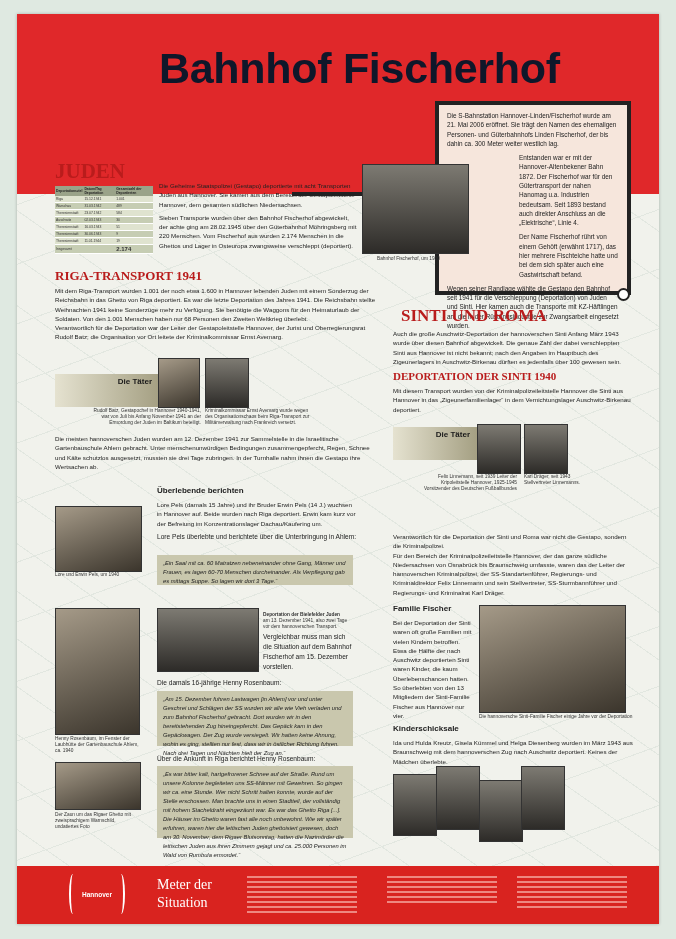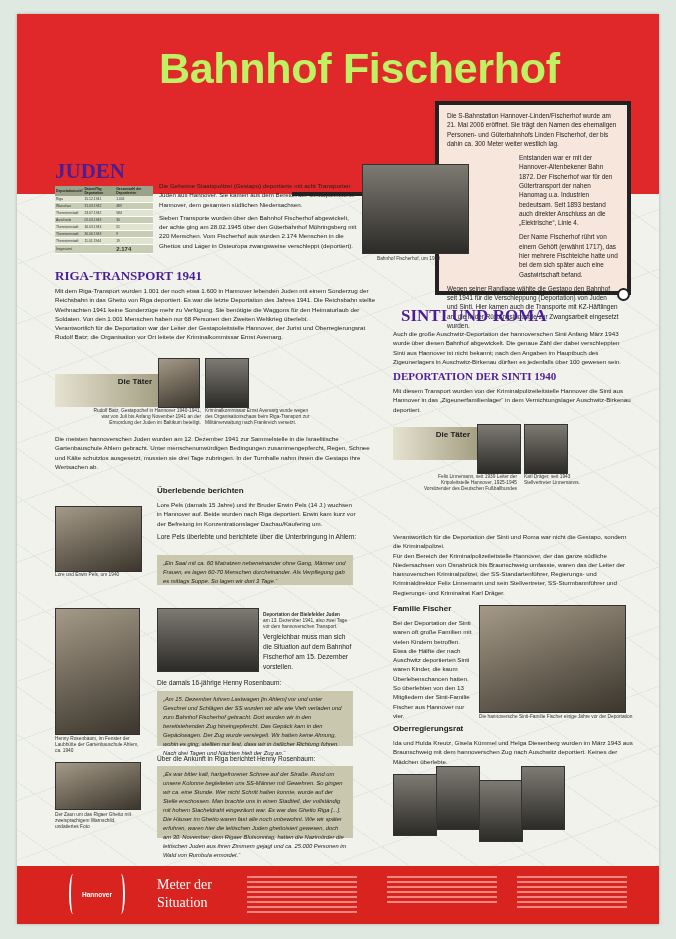--- a/index.html
+++ b/index.html
@@ -2,31 +2,31 @@
 <html><head>
 <meta charset="utf-8">
 <style>
   html,body{margin:0;padding:0;}
   body{width:676px;height:939px;background:#dfe9e1;position:relative;overflow:hidden;font-family:"Liberation Sans",sans-serif;}
   .board{position:absolute;left:17px;top:14px;width:642px;height:910px;background:#f1f2ec;box-shadow:0 0 3px rgba(0,0,0,.25);}
   .map-bg{position:absolute;inset:0;opacity:.35;background:
     repeating-linear-gradient(35deg,transparent 0 38px,#c9d3cc 38px 39px),
     repeating-linear-gradient(-20deg,transparent 0 55px,#c9d3cc 55px 56px);}
   .header{position:absolute;left:0;top:0;width:642px;height:180px;background:#e0282a;}
-  .title{position:absolute;left:142px;top:30px;font-family:"Liberation Sans",sans-serif;font-weight:bold;font-size:43px;color:#bef264;letter-spacing:-.3px;}
+  .title{position:absolute;left:142px;top:30px;font-family:"Liberation Sans",sans-serif;font-weight:bold;font-size:43px;color:#0f172a;letter-spacing:-.3px;}
   .subtitle{position:absolute;left:40px;top:88px;font-family:"Liberation Serif",serif;font-size:29px;color:#f8f1e8;}
   .hdr-line{position:absolute;left:275px;top:178px;width:160px;height:4px;background:#222;}
   .dot{position:absolute;width:9px;height:9px;border:2px solid #222;border-radius:50%;background:#fff;}
   .infobox{position:absolute;left:418px;top:87px;width:196px;height:194px;background:#f6e6dc;border:4px solid #222;padding:6px 8px;box-sizing:border-box;font-size:6.4px;line-height:1.45;color:#222;}
   .infobox p{margin:0 0 5px 0;}
   .infobox .ind{margin-left:72px;}
   .photo{position:absolute;background:linear-gradient(180deg,#7d7a72,#2d2b28);border:1px solid #333;}
   .photo.sepia{background:linear-gradient(160deg,#a59a88,#3b352c);}
   .cap{position:absolute;font-size:4.8px;color:#333;line-height:1.3;}
-  h2.serif{position:absolute;margin:0;font-family:"Liberation Serif",serif;font-weight:bold;color:#4c1d95;}
+  h2.serif{position:absolute;margin:0;font-family:"Liberation Serif",serif;font-weight:bold;color:#b91c1c;}
   .txt{position:absolute;font-size:6.2px;line-height:1.5;color:#222;}
   .txt p{margin:0 0 4px 0;}
   .sub{position:absolute;font-size:8px;font-weight:bold;color:#222;}
   .quote{position:absolute;background:#c9c7ad;font-style:italic;font-size:5.8px;line-height:1.55;color:#222;padding:4px 6px;box-sizing:border-box;}
   .taeter{position:absolute;height:33px;background:linear-gradient(90deg,#e5e2d0,#a49f82);font-size:8px;font-weight:bold;color:#1a1a1a;text-align:right;padding-right:8px;line-height:15px;box-sizing:border-box;}
   table.dep{position:absolute;left:38px;top:172px;width:98px;border-collapse:collapse;font-size:3.4px;color:#333;}
   table.dep th{background:#9aa389;color:#222;font-weight:bold;padding:1px;text-align:left;}
   table.dep td{padding:1px;border-bottom:1px solid #fff;}
   table.dep tr:nth-child(odd) td{background:#dfe3cf;}
   table.dep tr:nth-child(even) td{background:#c6cdb3;}
@@ -168,21 +168,21 @@
   <div class="txt" style="left:376px;top:518px;width:240px;">
     <p style="margin:0">Verantwortlich für die Deportation der Sinti und Roma war nicht die Gestapo, sondern die Kriminalpolizei.</p>
     <p>Für den Bereich der Kriminalpolizeileitstelle Hannover, der das ganze südliche Niedersachsen von Osnabrück bis Braunschweig umfasste, waren das der Leiter der hannoverschen Kriminalpolizei, der SS-Standartenführer, Regierungs- und Kriminaldirektor Felix Linnemann und sein Stellvertreter, SS-Sturmbannführer und Regierungs- und Kriminalrat Karl Dräger.</p>
   </div>
 
   <div class="sub" style="left:376px;top:590px;">Familie Fischer</div>
   <div class="txt" style="left:376px;top:604px;width:80px;">Bei der Deportation der Sinti waren oft große Familien mit vielen Kindern betroffen. Etwa die Hälfte der nach Auschwitz deportierten Sinti waren Kinder, die kaum Überlebenschancen hatten. So überlebten von den 13 Mitgliedern der Sinti-Familie Fischer aus Hannover nur vier.</div>
   <div class="photo sepia" style="left:462px;top:591px;width:145px;height:106px;"></div>
   <div class="cap" style="left:462px;top:700px;">Die hannoversche Sinti-Familie Fischer einige Jahre vor der Deportation</div>
 
-  <div class="sub" style="left:376px;top:710px;">Oberregierungsrat</div>
+  <div class="sub" style="left:376px;top:710px;">Kinderschicksale</div>
   <div class="txt" style="left:376px;top:724px;width:240px;">Ida und Hulda Kreutz, Gisela Kümmel und Helga Diesenberg wurden im März 1943 aus Braunschweig mit dem hannoverschen Zug nach Auschwitz deportiert. Keines der Mädchen überlebte.</div>
   <div class="photo" style="left:376px;top:760px;width:42px;height:60px;"></div>
   <div class="photo" style="left:419px;top:752px;width:42px;height:62px;"></div>
   <div class="photo" style="left:462px;top:766px;width:42px;height:60px;"></div>
   <div class="photo" style="left:504px;top:752px;width:42px;height:62px;"></div>
 
   <div class="footer">
     <div class="logo">Hannover</div>
     <div class="orte">
       <div>Meter der</div>

